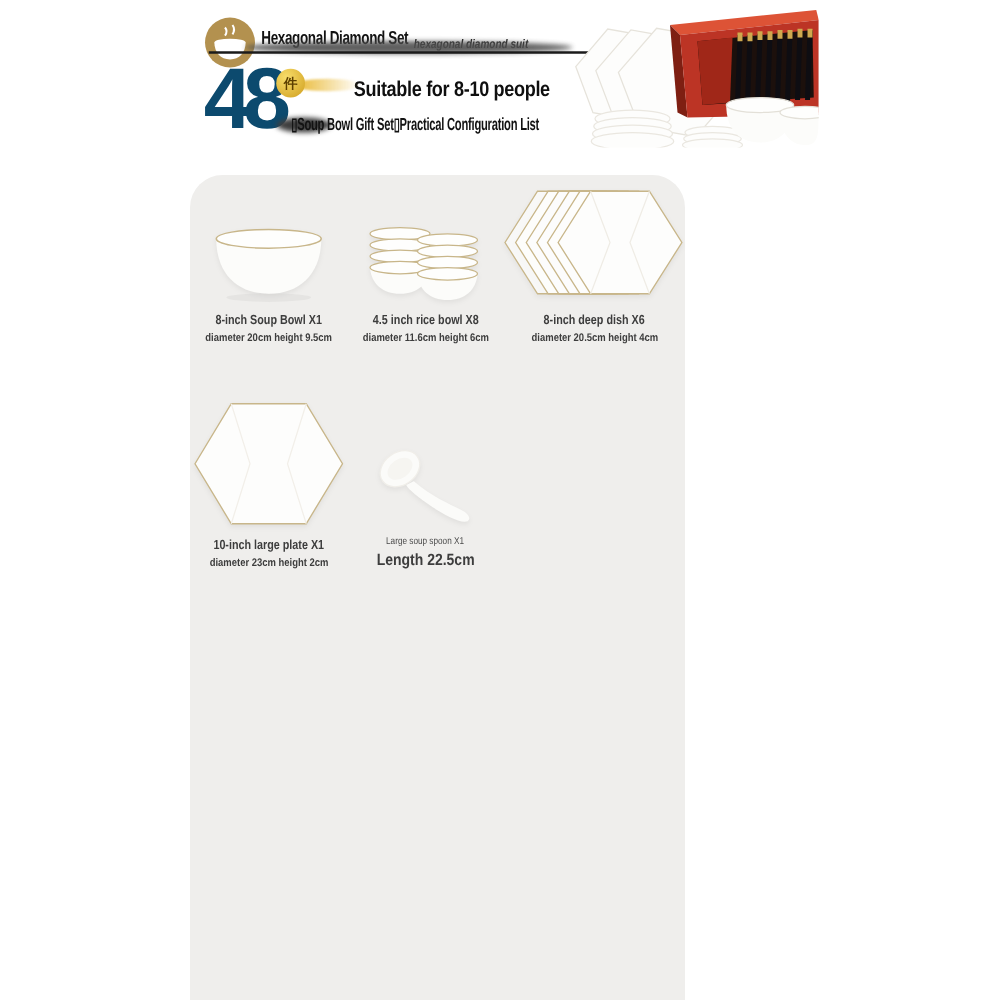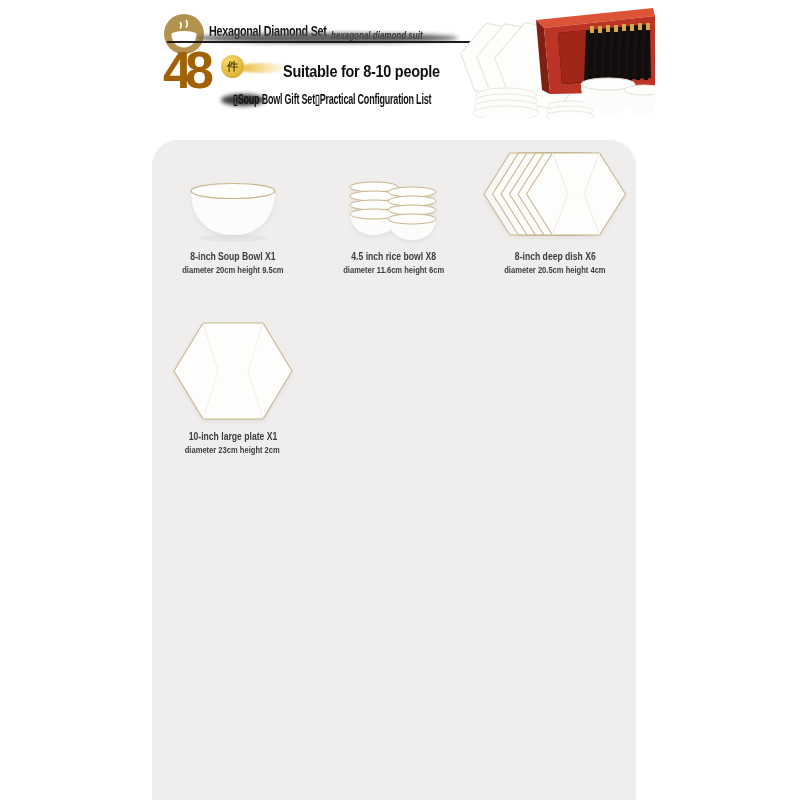--- a/index.html
+++ b/index.html
@@ -5,30 +5,30 @@
   html,body{margin:0;padding:0;}
   body{width:800px;height:800px;background:#fff;font-family:"Liberation Sans",sans-serif;position:relative;overflow:hidden;}
   .abs{position:absolute;white-space:nowrap;}
 
   
   .logo{left:163px;top:13px;}
   .brand-title{left:209px;top:22px;font-size:15px;font-weight:800;color:#111;letter-spacing:-.4px;transform:scaleX(.72);transform-origin:left top;}
   .brand-sub{left:331px;top:30px;font-size:10px;font-weight:700;font-style:italic;color:#222;transform:scaleX(.8);transform-origin:left top;}
   .swoosh-title{left:196px;top:33px;width:262px;height:10px;background:#4e4e4e;border-radius:50%;filter:blur(2px);opacity:.9;}
   .header-rule{left:167px;top:41px;width:306px;height:2px;background:#1b1b1b;}
-  .big-count{left:163px;top:44px;font-size:52px;font-weight:900;line-height:1;color:#a16207;letter-spacing:-7px;}
+  .big-count{left:163px;top:44px;font-size:69px;font-weight:900;line-height:1;color:#0c4a6e;letter-spacing:-7px;}
   .count-badge{left:221px;top:55px;width:23px;height:23px;border-radius:50%;background:radial-gradient(circle at 35% 30%,#f8dd6a,#cf9e1e);display:flex;align-items:center;justify-content:center;font-size:11px;font-weight:bold;color:#5d3f00;z-index:3;}
   .gold-comet{left:236px;top:63px;width:52px;height:10px;border-radius:50%;background:linear-gradient(90deg,rgba(232,181,40,.95),rgba(232,181,40,0));filter:blur(1px);z-index:2;}
   .tagline{left:283px;top:62px;font-size:17px;font-weight:800;color:#0f0f0f;letter-spacing:-.3px;transform:scaleX(.85);transform-origin:left top;}
   .swoosh-sub{left:221px;top:94px;width:44px;height:12px;background:#3e3e3e;border-radius:50%;filter:blur(2px);}
   .subline{left:233px;top:91px;font-size:14px;font-weight:800;color:#121212;letter-spacing:-.3px;transform:scaleX(.64);transform-origin:left top;z-index:2;}
   .collage{left:458px;top:0;}
 
   
-  .panel{position:absolute;left:152px;top:140px;width:484px;height:660px;background:#efeeec;border-radius:26px 26px 0 0;}
+  .panel{position:absolute;left:152px;top:140px;width:396px;height:660px;background:#efeeec;border-radius:26px 26px 0 0;}
   .grid{position:absolute;left:0;top:0;width:100%;height:100%;display:grid;grid-template-columns:repeat(3,1fr);grid-template-rows:145px 180px 205px 130px;}
   .cell{display:flex;flex-direction:column;align-items:center;justify-content:flex-end;padding-bottom:10px;}
   .img{display:flex;align-items:flex-end;justify-content:center;}
   .r1 .img{height:70px;} .r2 .img{height:110px;} .r3 .img{height:130px;} .r4 .img{height:52px;}
   .iname{font-size:10.5px;font-weight:bold;color:#3d3d3d;transform:scaleX(.82);white-space:nowrap;margin-top:7px;}
   .ispec{font-size:8.8px;font-weight:bold;color:#3d3d3d;transform:scaleX(.86);white-space:nowrap;margin-top:3px;}
   .spoon-name{font-size:8px;font-weight:normal;color:#4a4a4a;}
   .spoon-spec{font-size:13px;font-weight:bold;}
   .r4 .iname{font-size:10.5px;} .r4 .ispec{font-size:10.5px;}
   .soft{filter:drop-shadow(0 2px 2px rgba(0,0,0,0.06));}
@@ -173,20 +173,31 @@
           <path d="M1,52 L30,4 L90,4 L119,52 L90,100 L30,100 Z" fill="#fdfdfc" stroke="#c8b68a" stroke-width="1.1"></path>
           <path d="M30,4 L45,52 L30,100 M90,4 L75,52 L90,100" stroke="#f2efe9" fill="none"></path>
         </svg>
           </div>
         <div class="iname">10-inch large plate X1</div>
         <div class="ispec">diameter 23cm height 2cm</div>
       </div>
 
 
 
+      <div class="cell r3">
+        <div class="img" style="height:110px;">
+            <svg width="90" height="66" viewBox="0 0 90 66" class="soft">
+          <ellipse cx="25" cy="20" rx="17" ry="13" transform="rotate(-35 25 20)" fill="#fbfbf9" stroke="#f0eee9"></ellipse>
+          <ellipse cx="25" cy="20" rx="11" ry="7.5" transform="rotate(-35 25 20)" fill="#f6f5f1"></ellipse>
+          <path d="M36,30 C50,42 64,48 74,53 C80,56 82,60 79,62 C74,64 62,58 50,50 C40,43 32,37 30,33 Z" fill="#fbfbf9"></path>
+        </svg>
+          </div>
+        <div class="iname spoon-name">Large soup spoon X1</div>
+        <div class="ispec spoon-spec">Length 22.5cm</div>
+      </div>
 
 
 
       <div class="cell r4"></div>
 
     </div>
   </div>
 </div>
 
 </body></html>

